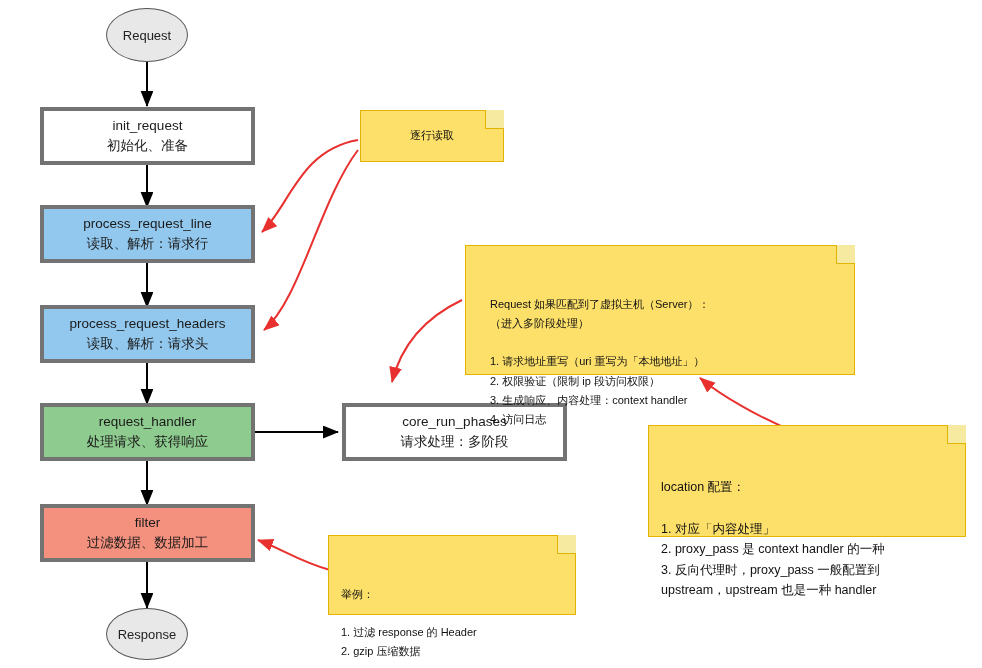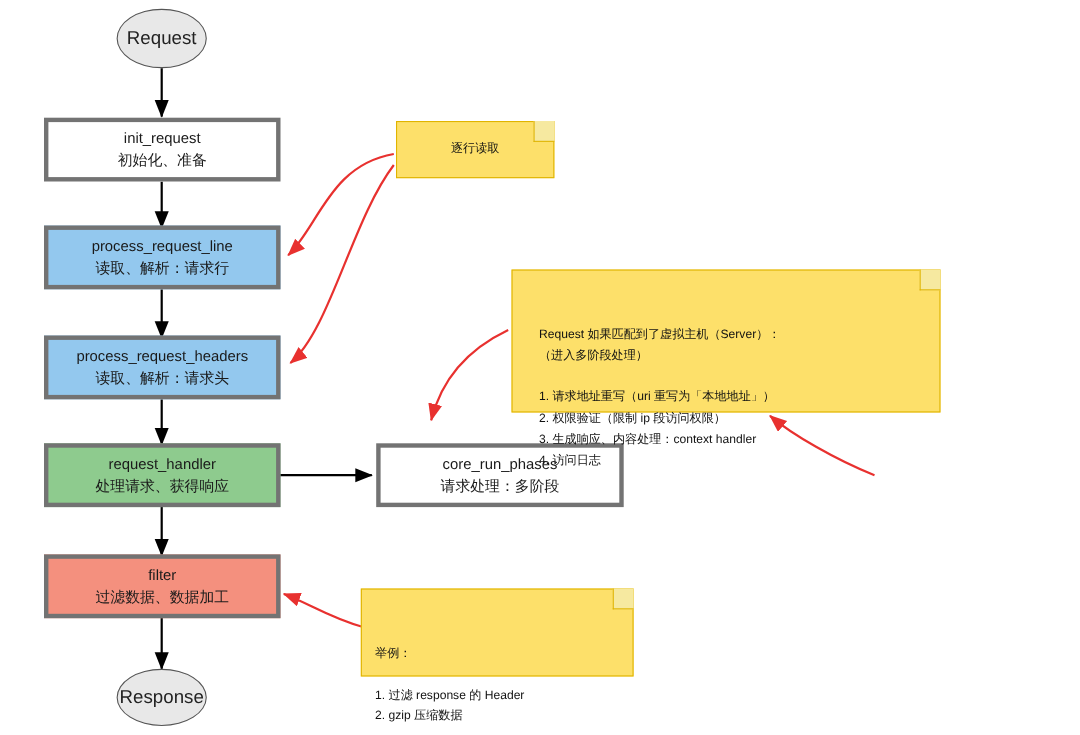--- a/index.html
+++ b/index.html
@@ -43,21 +43,21 @@
 
   .terminal {
     position: absolute;
     box-sizing: border-box;
     border: 1px solid #555555;
     background: #e8e8e8;
     border-radius: 50%;
     display: flex;
     align-items: center;
     justify-content: center;
-    font-size: 17px;
+    font-size: 13px;
     color: #222222;
   }
 
   .note {
     position: absolute;
     box-sizing: border-box;
     background: #fde06a;
     border: 1px solid #e0b400;
     color: #111111;
     font-size: 11px;
@@ -156,20 +156,29 @@
     <span class="fold"></span>
     <span>Request 如果匹配到了虚拟主机（Server）：
 （进入多阶段处理）
 
 1. 请求地址重写（uri 重写为「本地地址」）
 2. 权限验证（限制 ip 段访问权限）
 3. 生成响应、内容处理：context handler
 4. 访问日志</span>
   </div>
 
+  <div class="note" style="left:648px; top:425px; width:318px; height:112px; font-size:12.5px; line-height:1.65;">
+    <span class="fold"></span>
+    <span>location 配置：
+
+1. 对应「内容处理」
+2. proxy_pass 是 context handler 的一种
+3. 反向代理时，proxy_pass 一般配置到
+upstream，upstream 也是一种 handler</span>
+  </div>
 
   <div class="note" style="left:328px; top:535px; width:248px; height:80px;">
     <span class="fold"></span>
     <span>举例：
 
 1. 过滤 response 的 Header
 2. gzip 压缩数据</span>
   </div>
 
 </div>

